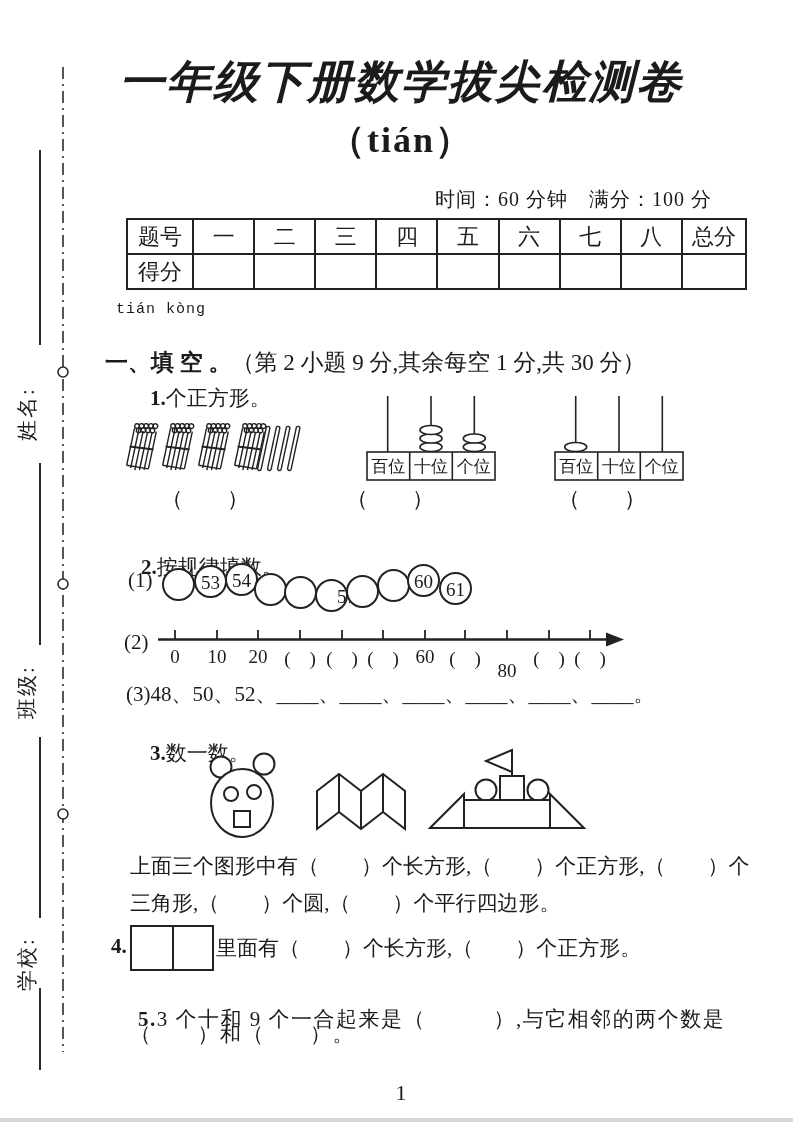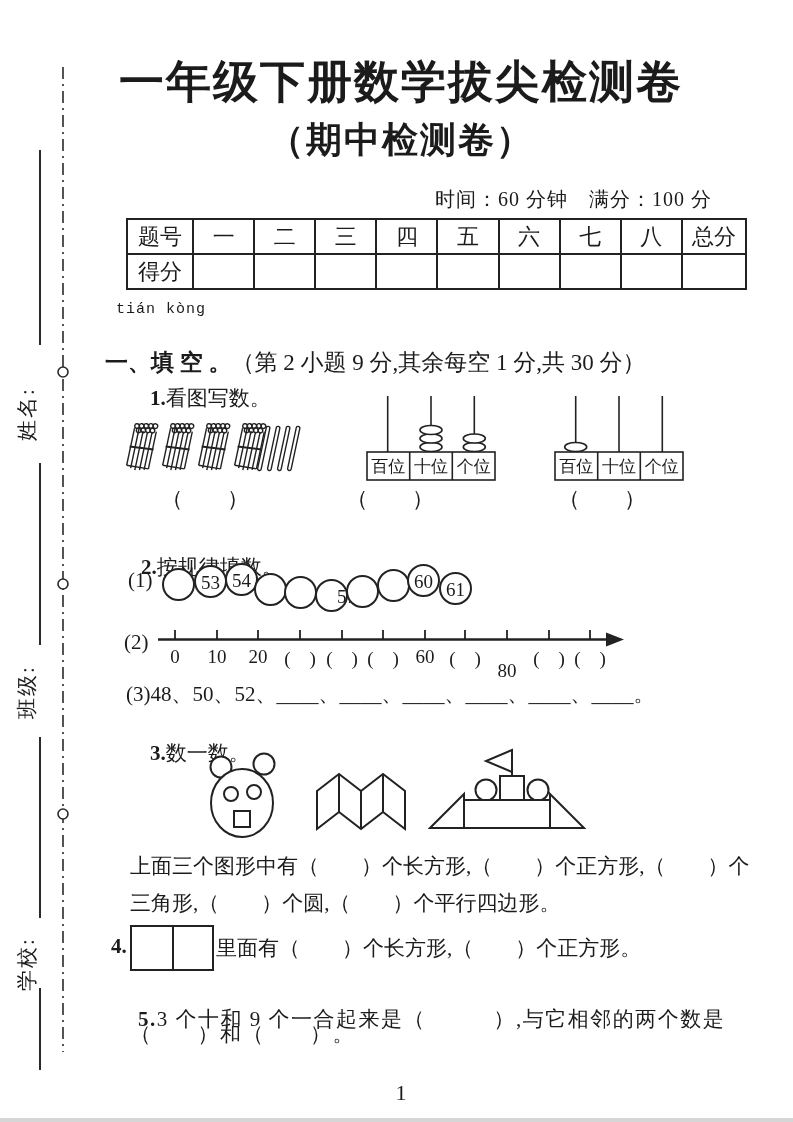--- a/index.html
+++ b/index.html
@@ -49,22 +49,22 @@
 
   <div class="abs sideline" style="left:39px;top:150px;height:195px;"></div>
   <div class="abs sideline" style="left:39px;top:463px;height:182px;"></div>
   <div class="abs sideline" style="left:39px;top:737px;height:181px;"></div>
   <div class="abs sideline" style="left:39px;top:988px;height:82px;"></div>
 
   <div class="abs side-label" style="left:-16px;top:400px;">姓名:</div>
   <div class="abs side-label" style="left:-16px;top:678px;">班级:</div>
   <div class="abs side-label" style="left:-16px;top:950px;">学校:</div>
 
-  <div class="abs title" style="left:90px;top:52px;width:622px;text-align:center;">一年级下册数学拔尖检测卷</div>
-  <div class="abs subtitle" style="left:90px;top:116px;width:622px;text-align:center;">（期中检测卷）</div>
+  <div class="abs title" style="left:90px;top:52px;width:622px;text-align:center;font-style:italic;">一年级下册数学拔尖检测卷</div>
+  <div class="abs subtitle" style="left:90px;top:116px;width:622px;text-align:center;">（tián）</div>
   <div class="abs meta" style="left:90px;top:186px;width:622px;text-align:right;">时间：60 分钟　满分：100 分</div>
 
   <div class="abs" style="left:90px;top:218px;padding-left:36px;">
     <table class="score">
       <colgroup>
         <col style="width:66px">
           <col style="width:61px">
           <col style="width:61px">
           <col style="width:61px">
         <col style="width:61px">
@@ -102,21 +102,21 @@
     </tbody>
       </table>
   </div>
 
   <div class="abs pinyin" style="left:116px;top:301px;">tián kòng</div>
   <div class="abs heading" style="left:82px;top:321px;">
     <span class="hbold">一、</span><span class="hbold">填 空 </span><span class="hbold">。</span><span>（第 2 小题 9 分,其余每空 1 分,共 30 分）</span>
   </div>
 
   <div class="abs txt" style="left:129px;top:359px;">
-    <span class="qnum">1.</span><span>看图写数。</span>
+    <span class="qnum">1.</span><span>个正方形。</span>
   </div>
 
   <svg class="abs" style="left:123px;top:416px;" width="180" height="66" viewBox="0 0 180 66">
     <g stroke="#222" fill="none" stroke-width="1.4">
       <g transform="translate(8,6) rotate(12 11 24)">
         <path d="M0,8V46 M4.5,8V48 M9,9V49 M13.5,9V48 M18,8V47 M22,7V45"></path>
         <line x1="-1" y1="27" x2="23" y2="25" stroke-width="2"></line>
         <circle cx="2" cy="5.5" r="2.3"></circle>
           <circle cx="6.5" cy="4.5" r="2.3"></circle>
           <circle cx="11" cy="3.5" r="2.3"></circle>

